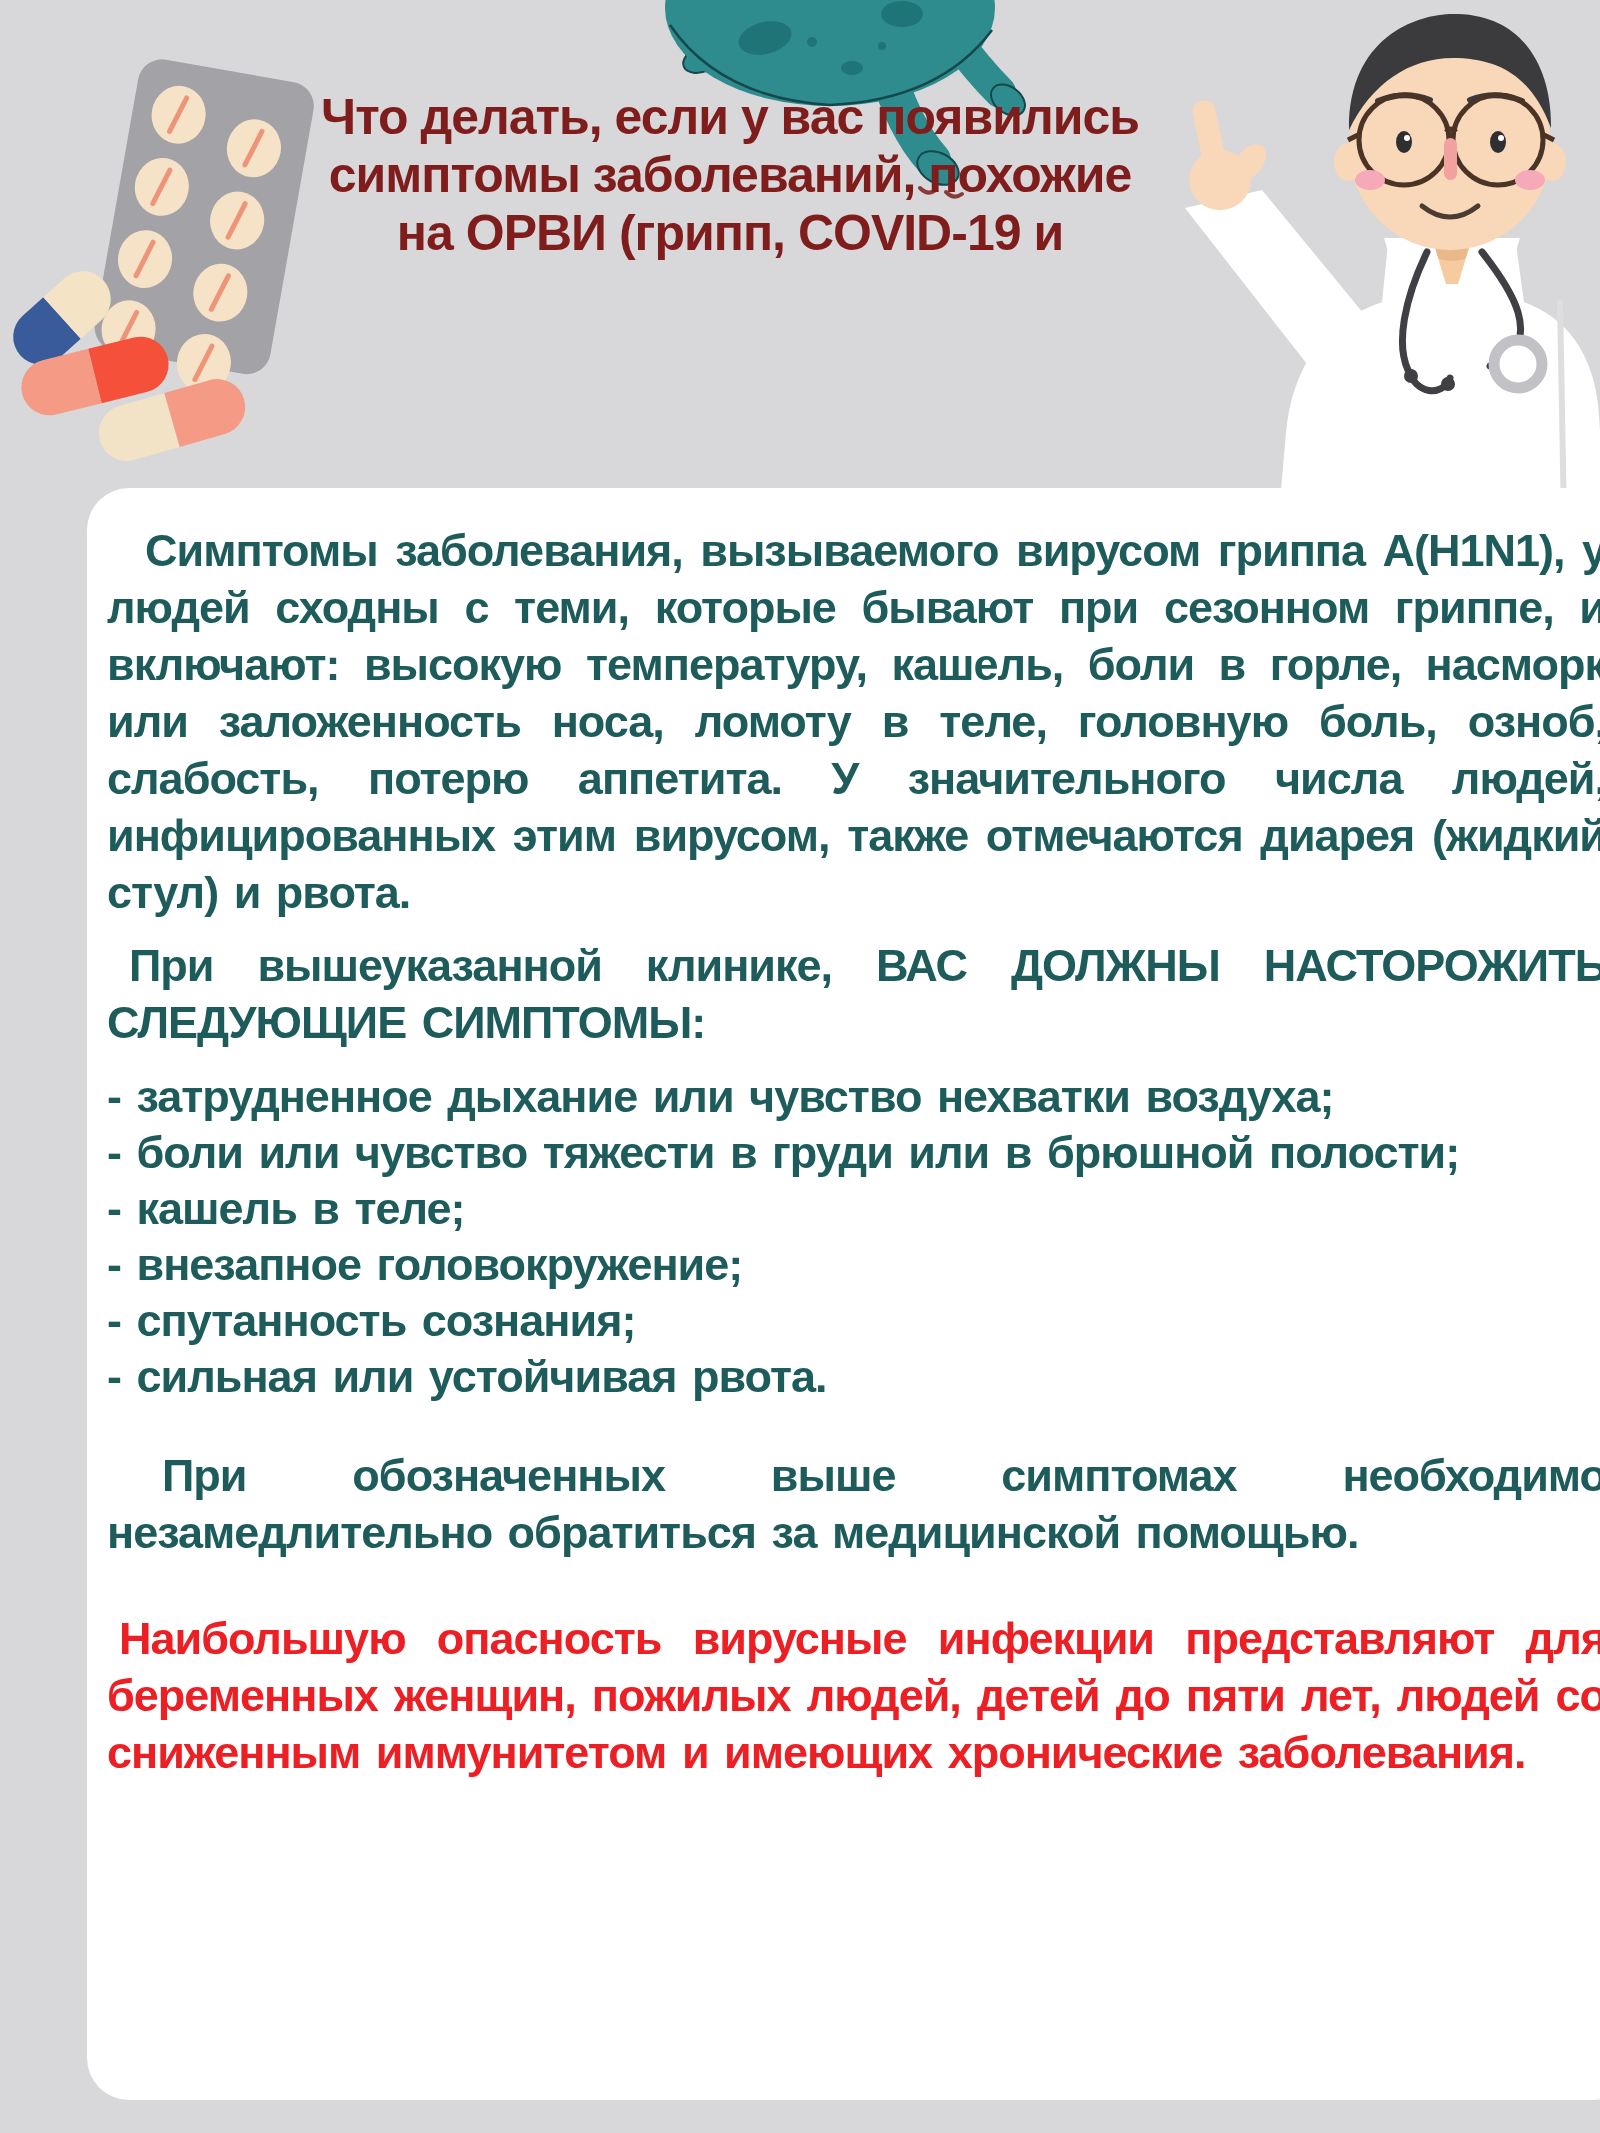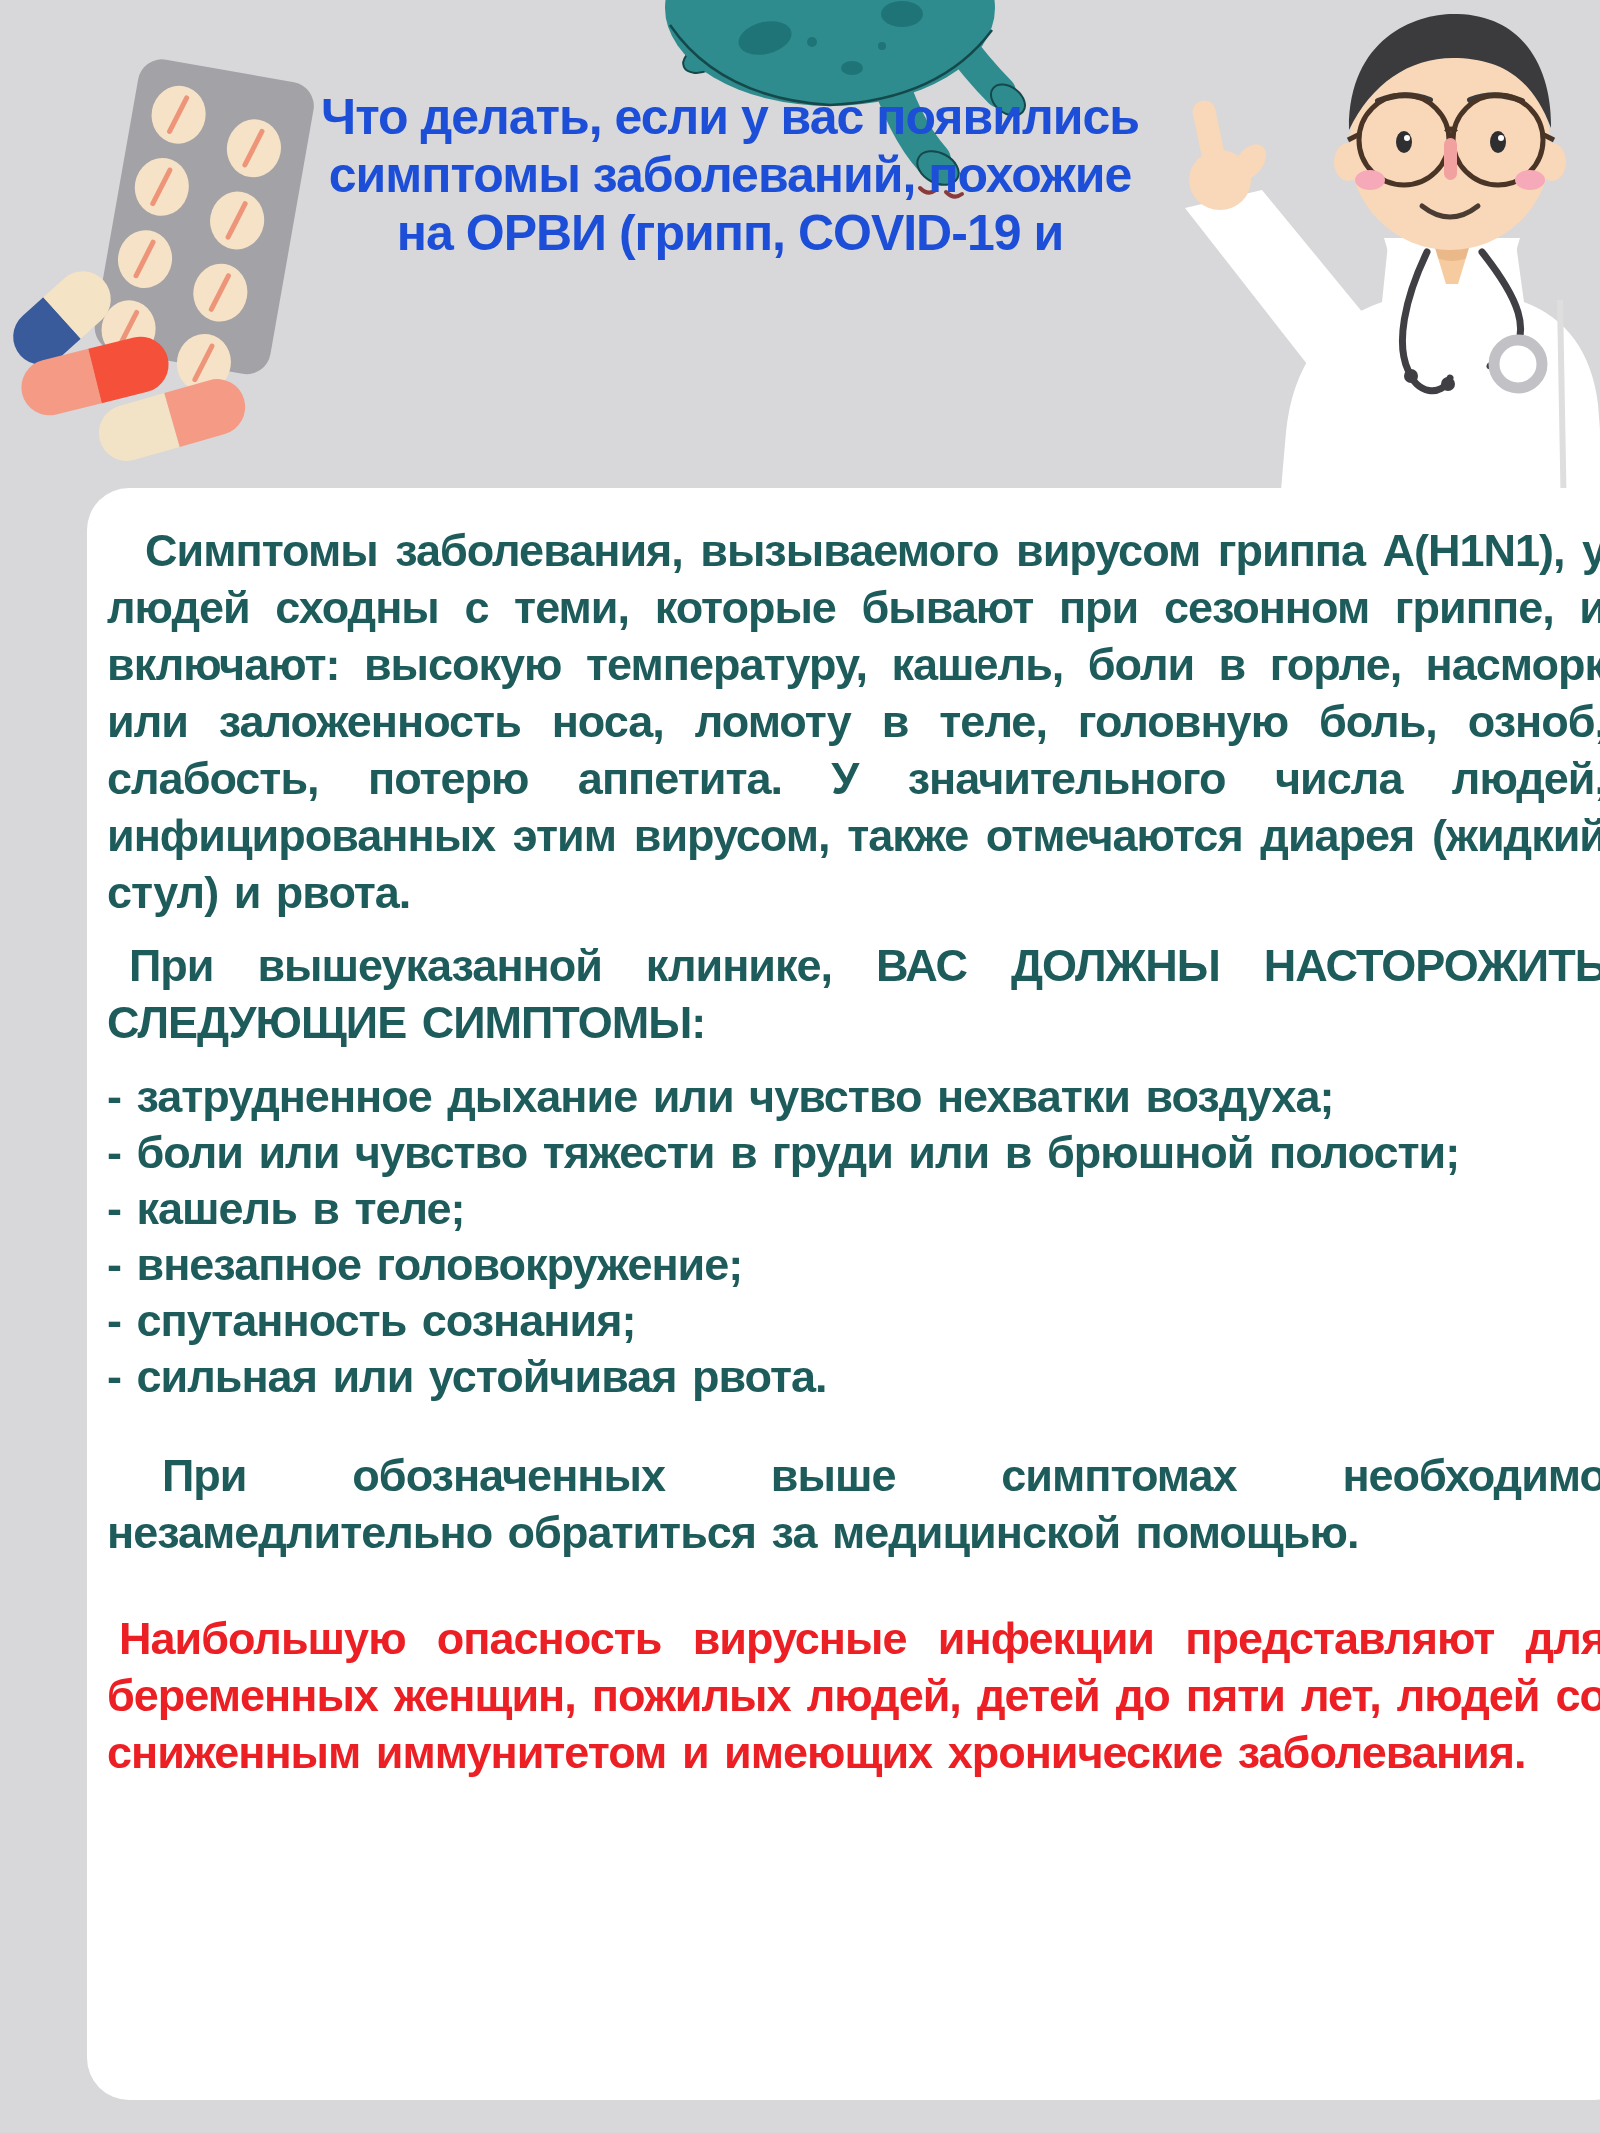--- a/index.html
+++ b/index.html
@@ -15,21 +15,21 @@
   
   .illu{position:absolute;}
   .illu-pills{left:0;top:18px;width:340px;height:450px;}
   .illu-virus{left:600px;top:0;width:440px;height:235px;overflow:hidden;}
   .illu-doctor{right:0;top:0;width:620px;height:525px;}
 
   
   .title{
     position:absolute;left:265px;top:88px;width:930px;
     margin:0;
-    color:#1d4ed8;
+    color:#7f1d1d;
     font-size:50px;line-height:58px;font-weight:bold;
     text-align:center;letter-spacing:-1px;
   }
   .title-line{white-space:nowrap;}
 
   
   .card{
     position:absolute;left:87px;top:488px;width:1549px;height:1612px;
     background:#ffffff;border-radius:42px;
     box-sizing:border-box;

